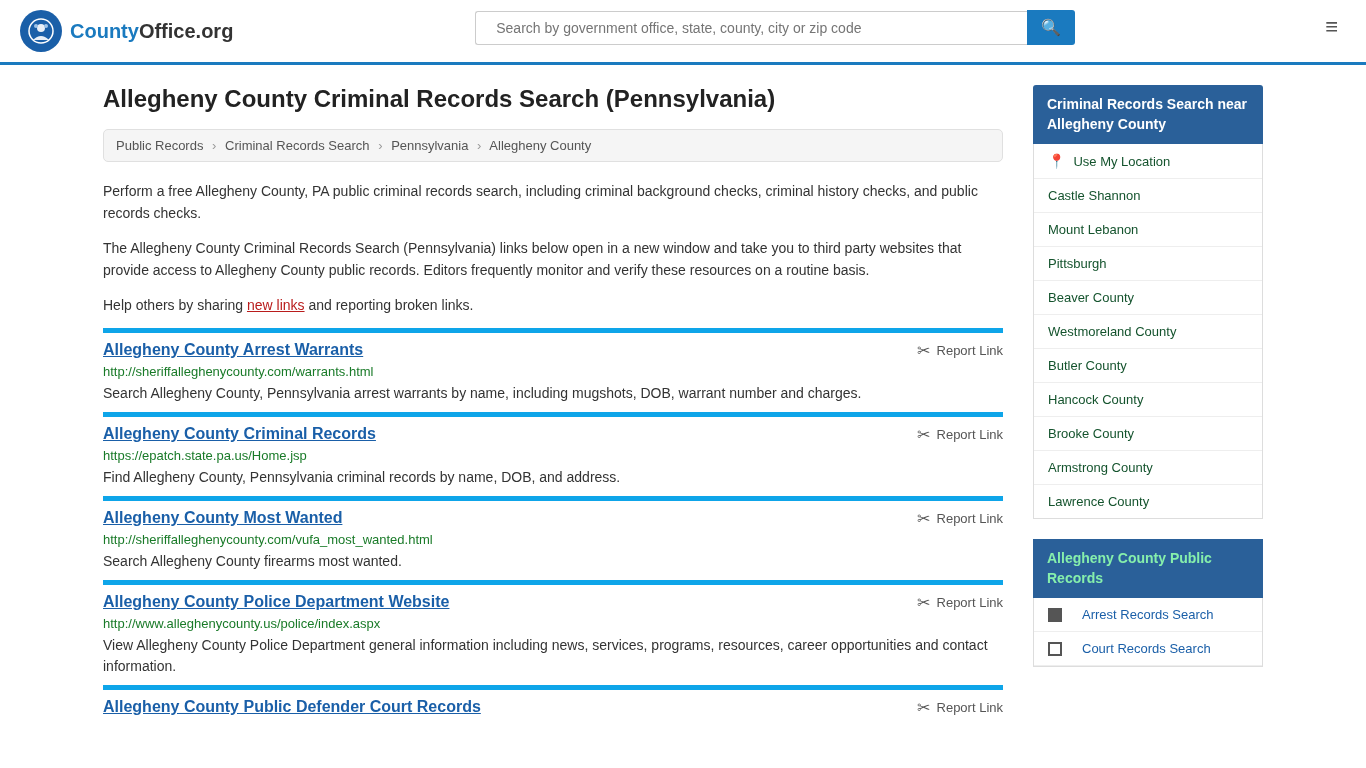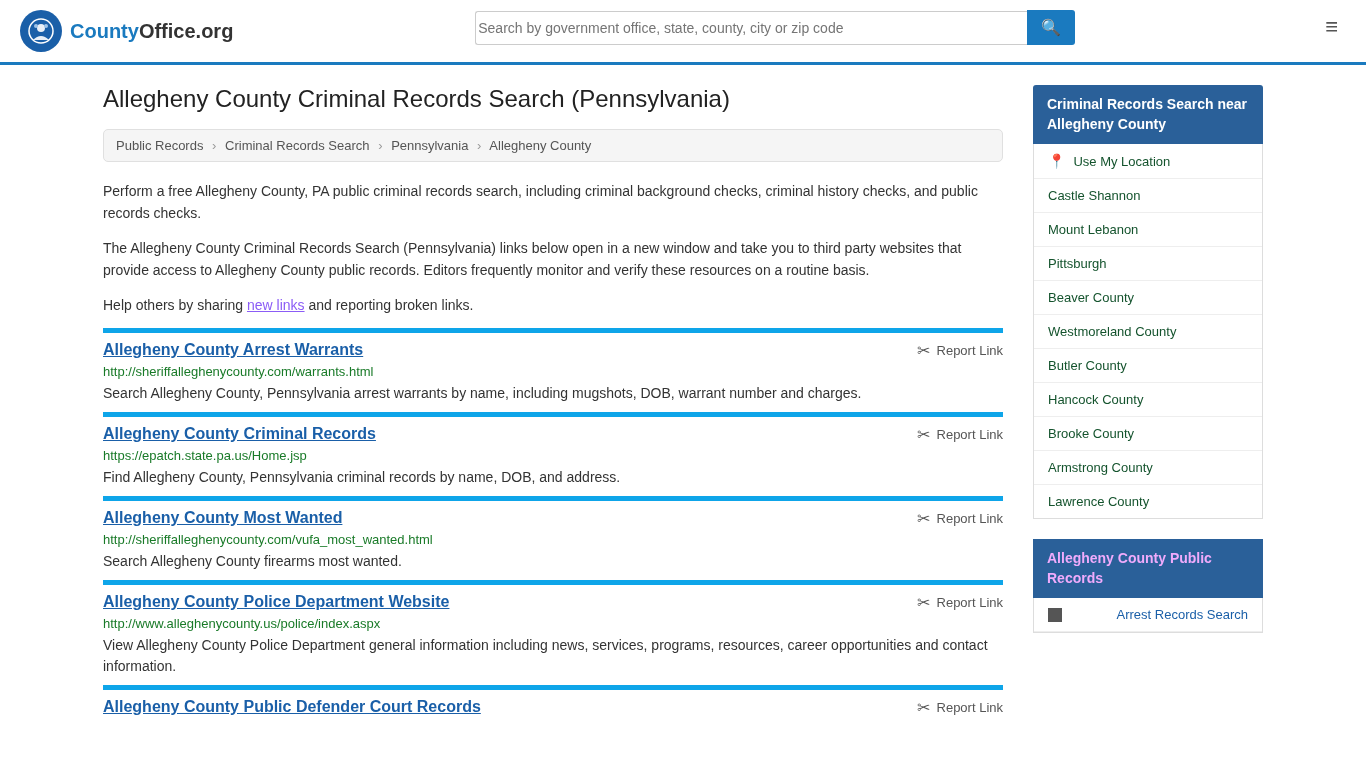--- a/index.html
+++ b/index.html
@@ -41,21 +41,21 @@
     }
     .search-area {
       display: flex;
       align-items: center;
       flex: 1;
       max-width: 600px;
       margin: 0 40px;
     }
     .search-input {
       width: 100%;
-      padding: 8px 2px;
+      padding: 8px 20px;
       border: 1px solid #ccc;
       border-right: none;
       border-radius: 3px 0 0 3px;
       font-size: 14px;
       color: #888;
       outline: none;
     }
     .search-btn {
       background: #1a7abf;
       border: none;
@@ -82,21 +82,21 @@
       display: flex;
       gap: 30px;
     }
 
     
     .content {
       flex: 1;
     }
     .page-title {
       font-size: 24px;
-      font-weight: normal;
+      font-weight: bold;
       color: #222;
       margin-bottom: 16px;
     }
 
     
     .breadcrumb {
       background: #f5f5f5;
       border: 1px solid #e0e0e0;
       padding: 8px 12px;
       font-size: 13px;
@@ -111,21 +111,21 @@
     .breadcrumb span { margin: 0 5px; color: #999; }
 
     
     .description {
       font-size: 14px;
       line-height: 1.6;
       color: #333;
       margin-bottom: 12px;
     }
     .description a {
-      color: #8b5cf6;
+      color: #b91c1c;
     }
 
     
     .result-item {
       border-top: 5px solid #0ea5e9;
       padding: 8px 0;
     }
     .result-title {
       font-size: 16px;
       font-weight: bold;
@@ -202,34 +202,33 @@
       gap: 8px;
     }
     .location-pin {
       color: #cc0000;
       font-size: 14px;
     }
 
     
     .sidebar-pub-title {
       background: #2a6099;
-      color: #f0abfc;
+      color: #86efac;
       font-size: 14px;
       font-weight: bold;
       padding: 10px 14px;
       line-height: 1.4;
     }
     .sidebar-pub-item {
       padding: 9px 14px;
       border-bottom: 1px solid #eee;
       font-size: 13px;
       display: flex;
       align-items: center;
-      gap: 8px;
-      justify-content: space-between;
+      gap: 20px;
     }
     .sidebar-pub-item a { color: #1a5fa8; text-decoration: none; }
     .pub-icon {
       width: 14px;
       height: 14px;
       background: #555;
       display: inline-block;
       flex-shrink: 0;
     }
     .pub-icon-outline {
@@ -404,18 +403,22 @@
       </div>
     </div>
 
     <div class="sidebar-section">
       <div class="sidebar-pub-title">Allegheny County Public Records</div>
       <div class="sidebar-list">
         <div class="sidebar-pub-item">
           <span class="pub-icon"></span>
           <a href="#">Arrest Records Search</a>
         </div>
+        <div class="sidebar-pub-item">
+          <span class="pub-icon-outline"></span>
+          <a href="#">Court Records Search</a>
+        </div>
       </div>
     </div>
 
   </aside>
 
 </div>
 
 </body></html>

